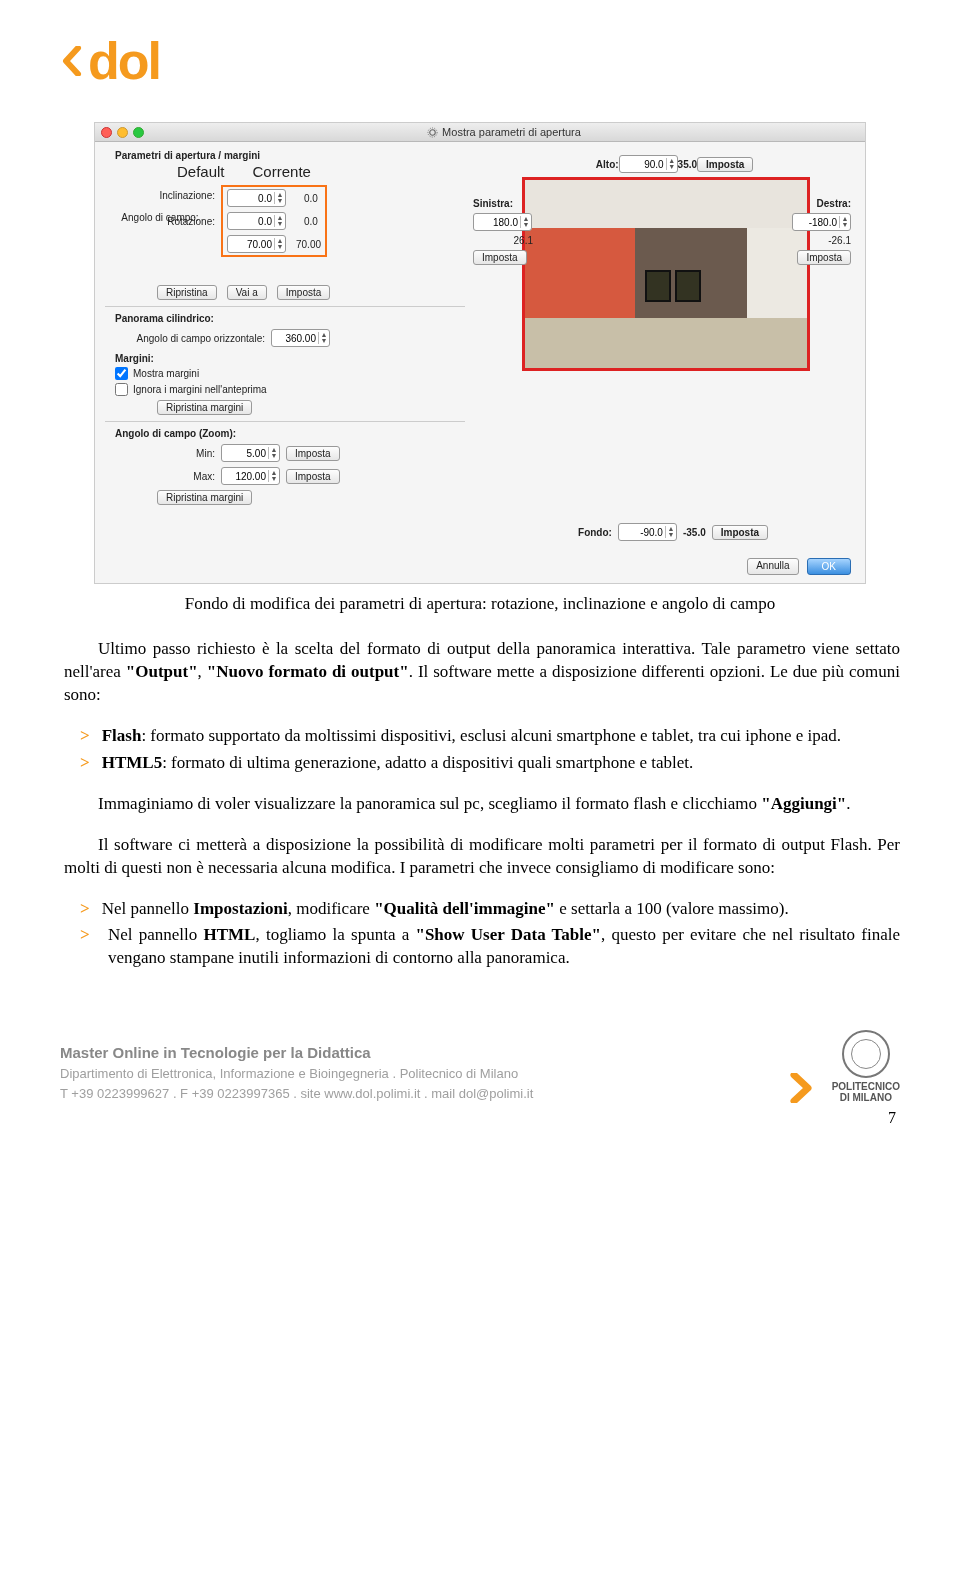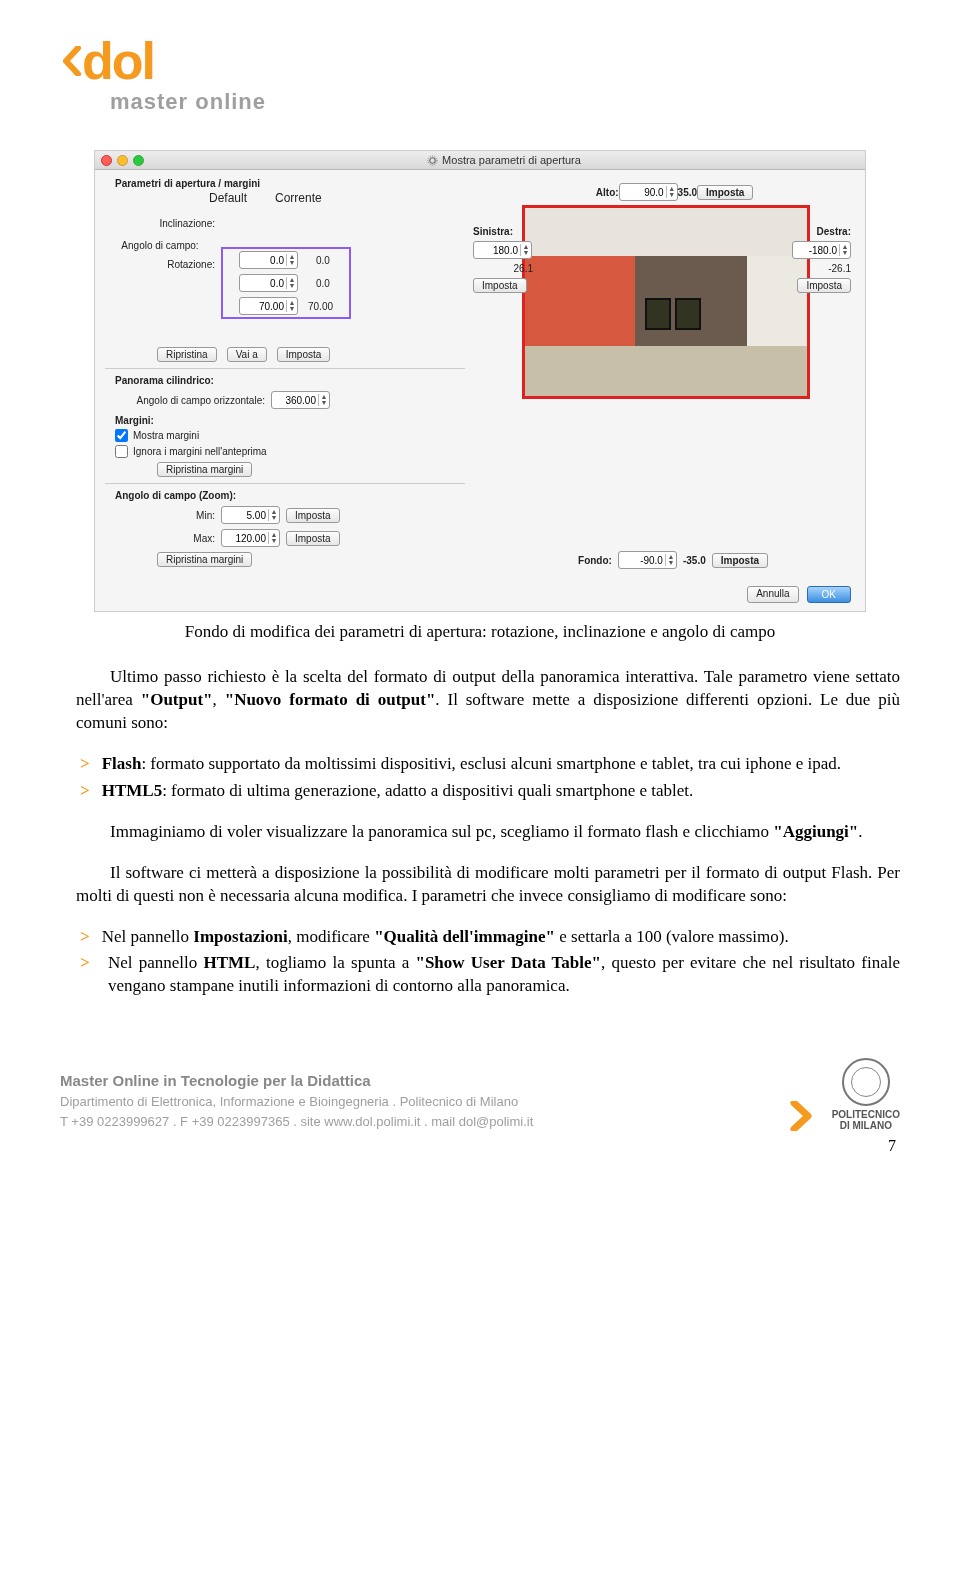--- a/index.html
+++ b/index.html
@@ -1,39 +1,39 @@
 <!DOCTYPE html>
 <html><head>
 <meta charset="utf-8">
 <style>
   body { margin: 0; background: #fff; font-family: Garamond, 'Times New Roman', serif; color: #000; width: 960px; }
   .page { padding: 35px 60px 20px 60px; }
   
   .logo-block { margin-bottom: 35px; }
-  .dol-row { display: flex; align-items: center; gap: 0; }
+  .dol-row { display: flex; align-items: center; gap: 6px; }
   .chev-left { width: 22px; height: 30px; }
   .chev-left svg { display:block; }
   .dol-text { font-family: Arial, sans-serif; font-weight: 900; font-size: 52px; color: #f59a1e; letter-spacing: -2px; line-height: 1; }
   .master-online { font-family: Arial, sans-serif; font-weight: 700; font-size: 22px; color: #9f9f9f; letter-spacing: 1px; margin-left: 50px; margin-top: 2px; }
   
   .sshot { width: 770px; height: 460px; margin: 0 auto 10px auto; background: #f5f5f5; border: 1px solid #ccc; font-family: 'Lucida Grande', Arial, sans-serif; font-size: 10px; color: #222; position: relative; }
   .titlebar { height: 18px; background: linear-gradient(#eee,#d8d8d8); border-bottom: 1px solid #b8b8b8; display:flex; align-items:center; padding: 0 6px; gap:5px; }
   .tl-btn { width:9px; height:9px; border-radius:50%; border:1px solid #999; }
   .tl-red{background:#ff5f57;border-color:#c33;} .tl-yel{background:#ffbd2e;border-color:#c93;} .tl-grn{background:#28c840;border-color:#3a3;}
   .titlebar-title { flex:1; text-align:center; font-size:11px; color:#333; display:flex; align-items:center; justify-content:center; gap:4px; }
   .gear-ico { width:11px; height:11px; }
   .group-title { font-weight:bold; margin:6px 0 2px 10px; font-size:10px; }
   .inner { padding: 2px 10px; }
   .param-row { display:flex; align-items:center; gap:6px; margin:5px 0; }
   .param-row label { width:110px; text-align:right; font-size:10px; }
-  .col-hdr { display:flex; gap:28px; margin-left:104px; font-size:12px; }
+  .col-hdr { display:flex; gap:28px; margin-left:72px; font-size:15px; }
   .spin { display:inline-flex; align-items:center; background:#fff; border:1px solid #999; border-radius:3px; height:16px; }
   .spin input { width:42px; border:none; text-align:right; font-size:10px; padding:0 2px; background:transparent;}
   .spin .arrows { width:10px; font-size:7px; line-height:6px; color:#555; text-align:center; border-left:1px solid #bbb;}
-  .red-box { border:2px solid #8b5cf6; padding:2px 16px; display:inline-block;margin-top:37px;}
+  .red-box { border:2px solid #f97316; padding:2px 4px; display:inline-block;}
   .mini-btn { display:inline-block; background:linear-gradient(#fdfdfd,#e6e6e6); border:1px solid #999; border-radius:3px; padding:1px 8px; font-size:10px; cursor:pointer; }
   .hr { border-top:1px solid #ccc; margin:6px 0; }
   .right-col { position:absolute; left:380px; top:32px; right:8px; }
   .alto-row { display:flex; justify-content:center; align-items:center; margin-bottom:4px; font-weight:bold;}
   .alto-row .lbl { width:40px; text-align:right; }
   .preview { width:282px; height:188px; margin:0 auto; background:#8b3d2e; border:3px solid #d22; position:relative; overflow:hidden; }
   .preview .ceiling { position:absolute; top:0; left:0; right:0; height:48px; background:#e8e4dd; }
   .preview .floor { position:absolute; bottom:0; left:0; right:0; height:50px; background:#c8bfa8; }
   .preview .wall-red { position:absolute; top:48px; left:0; width:110px; bottom:50px; background:#d6593f; }
   .preview .wall-white { position:absolute; top:48px; right:0; width:60px; bottom:50px; background:#ece9e2; border-left:10px solid #ddd;}
@@ -43,21 +43,21 @@
   .side-col.left { left:380px; }
   .side-col.right { right:14px; text-align:right;}
   .side-col .lbl{font-weight:bold; margin-bottom:4px;}
   .fondo-row { position:absolute; bottom:38px; left:380px; right:8px; display:flex; justify-content:center; align-items:center; gap:6px; font-weight:bold;}
   .bottom-btns { position:absolute; bottom:8px; right:14px; display:flex; gap:8px;}
   .ok-btn { background:linear-gradient(#a6d4ff,#3b8fe0); border:1px solid #2a6db3; color:#fff; border-radius:3px; padding:2px 14px; font-size:10px;}
   .ck { display:flex; align-items:center; gap:5px; margin:3px 0 3px 10px; font-size:10px;}
   .ck input { margin:0;}
   
   .caption { text-align:center; font-size:17px; margin:6px 0 24px 0; }
-  .body-text p { font-size: 17px; line-height: 1.35; text-align: justify; margin: 0 0 18px 16px; }
+  .body-text p { font-size: 17px; line-height: 1.35; text-align: justify; margin: 0 0 18px 4px; }
   .body-text .indent { text-indent: 34px; }
   .body-text ul { list-style:none; padding:0; margin:0 0 18px 0; }
   .body-text ul li { font-size:17px; line-height:1.35; margin:0 0 4px 48px; text-indent:-28px; text-align:justify;}
   .body-text ul li .angle { color:#f59a1e; font-weight:bold; padding-right:12px;}
   
   .footer { margin-top: 60px; border-top: 0; display:flex; align-items:flex-end; justify-content:space-between; }
   .footer-left { font-family: Arial, sans-serif; color:#9f9f9f; font-size:13px; line-height:1.5;}
   .footer-left .ftitle{font-weight:bold; font-size:15px; color:#888;}
   .footer-right { display:flex; align-items:flex-end; gap:18px;}
   .polimi-logo { text-align:center; font-family: Arial,sans-serif; font-size:10px; color:#555; font-weight:bold;}
@@ -72,21 +72,20 @@
 <div class="page">
   <div class="logo-block">
     <div class="dol-row">
       <span class="chev-left">
         <svg viewBox="0 0 22 30">
             <path d="M18 2 L6 15 L18 28" fill="none" stroke="#f59a1e" stroke-width="6" stroke-linecap="round" stroke-linejoin="round"></path>
           </svg>
       </span>
       <span class="dol-text">dol</span>
     </div>
-    <div class="master-online">master online</div>
   </div>
 
   <div class="sshot">
     <div class="titlebar">
       <span class="tl-btn tl-red"></span>
       <span class="tl-btn tl-yel"></span>
       <span class="tl-btn tl-grn"></span>
       <span class="titlebar-title">
         <span class="gear-ico">
           <svg viewBox="0 0 12 12">

